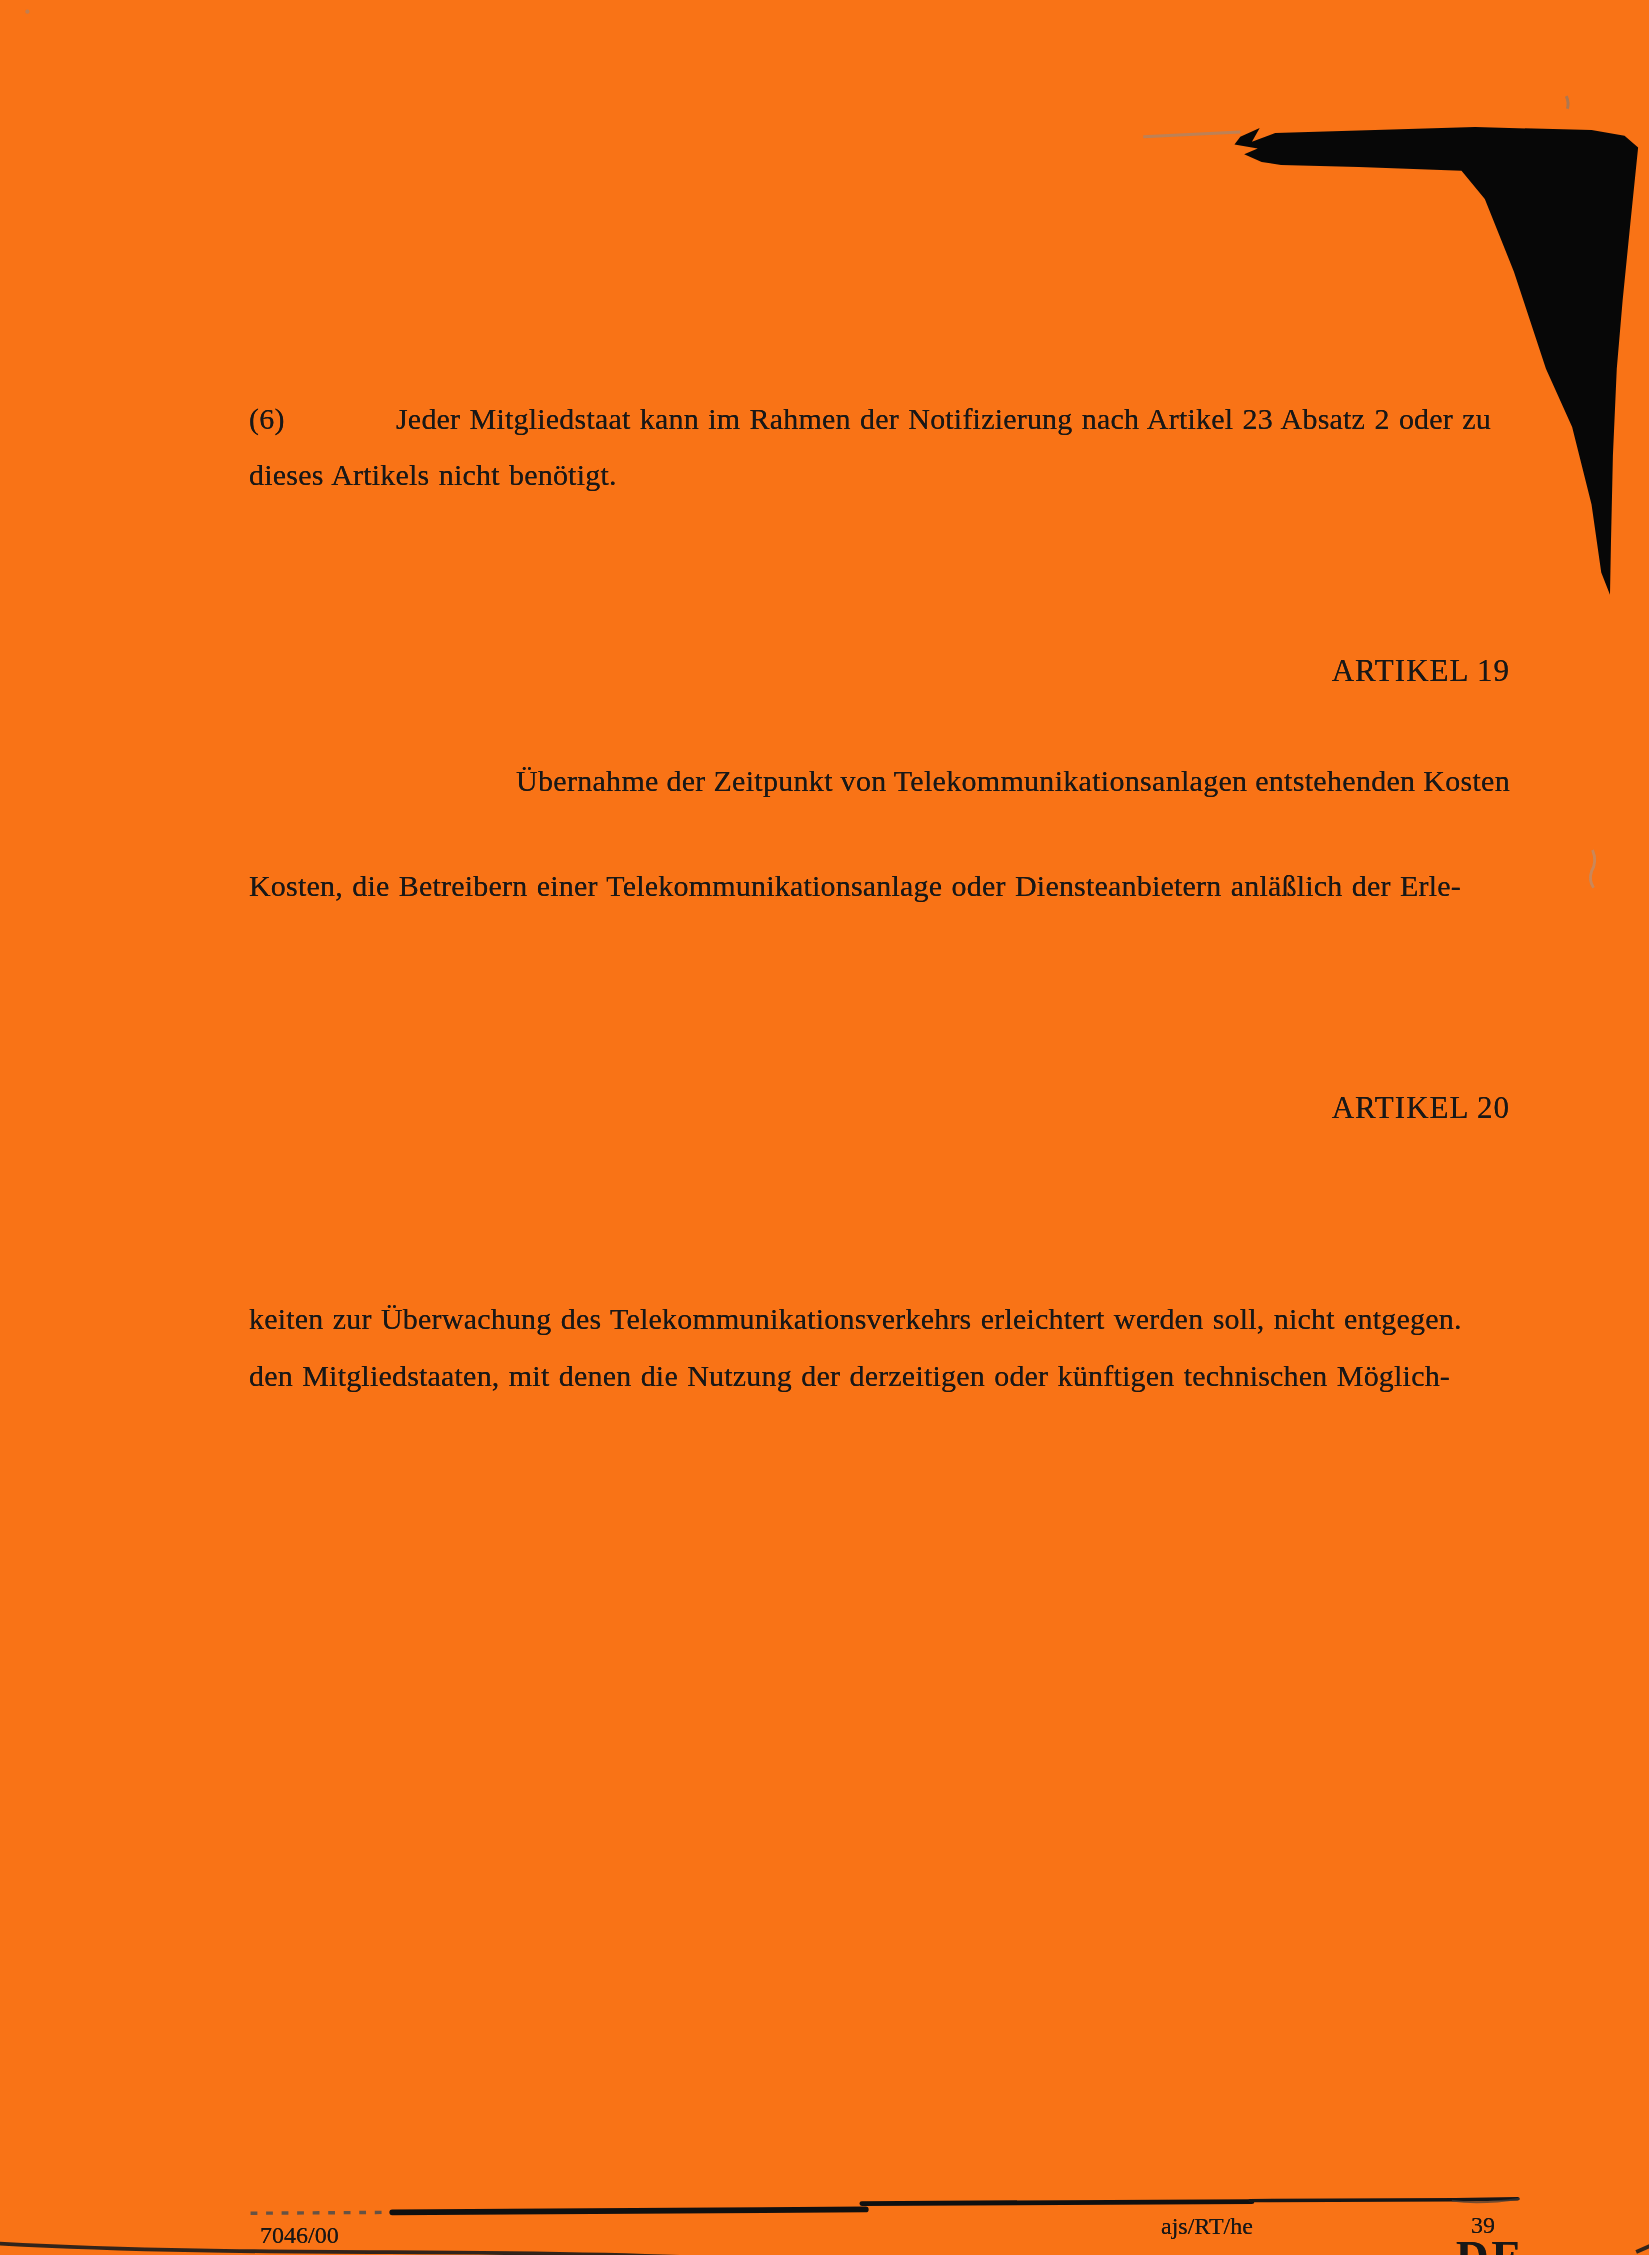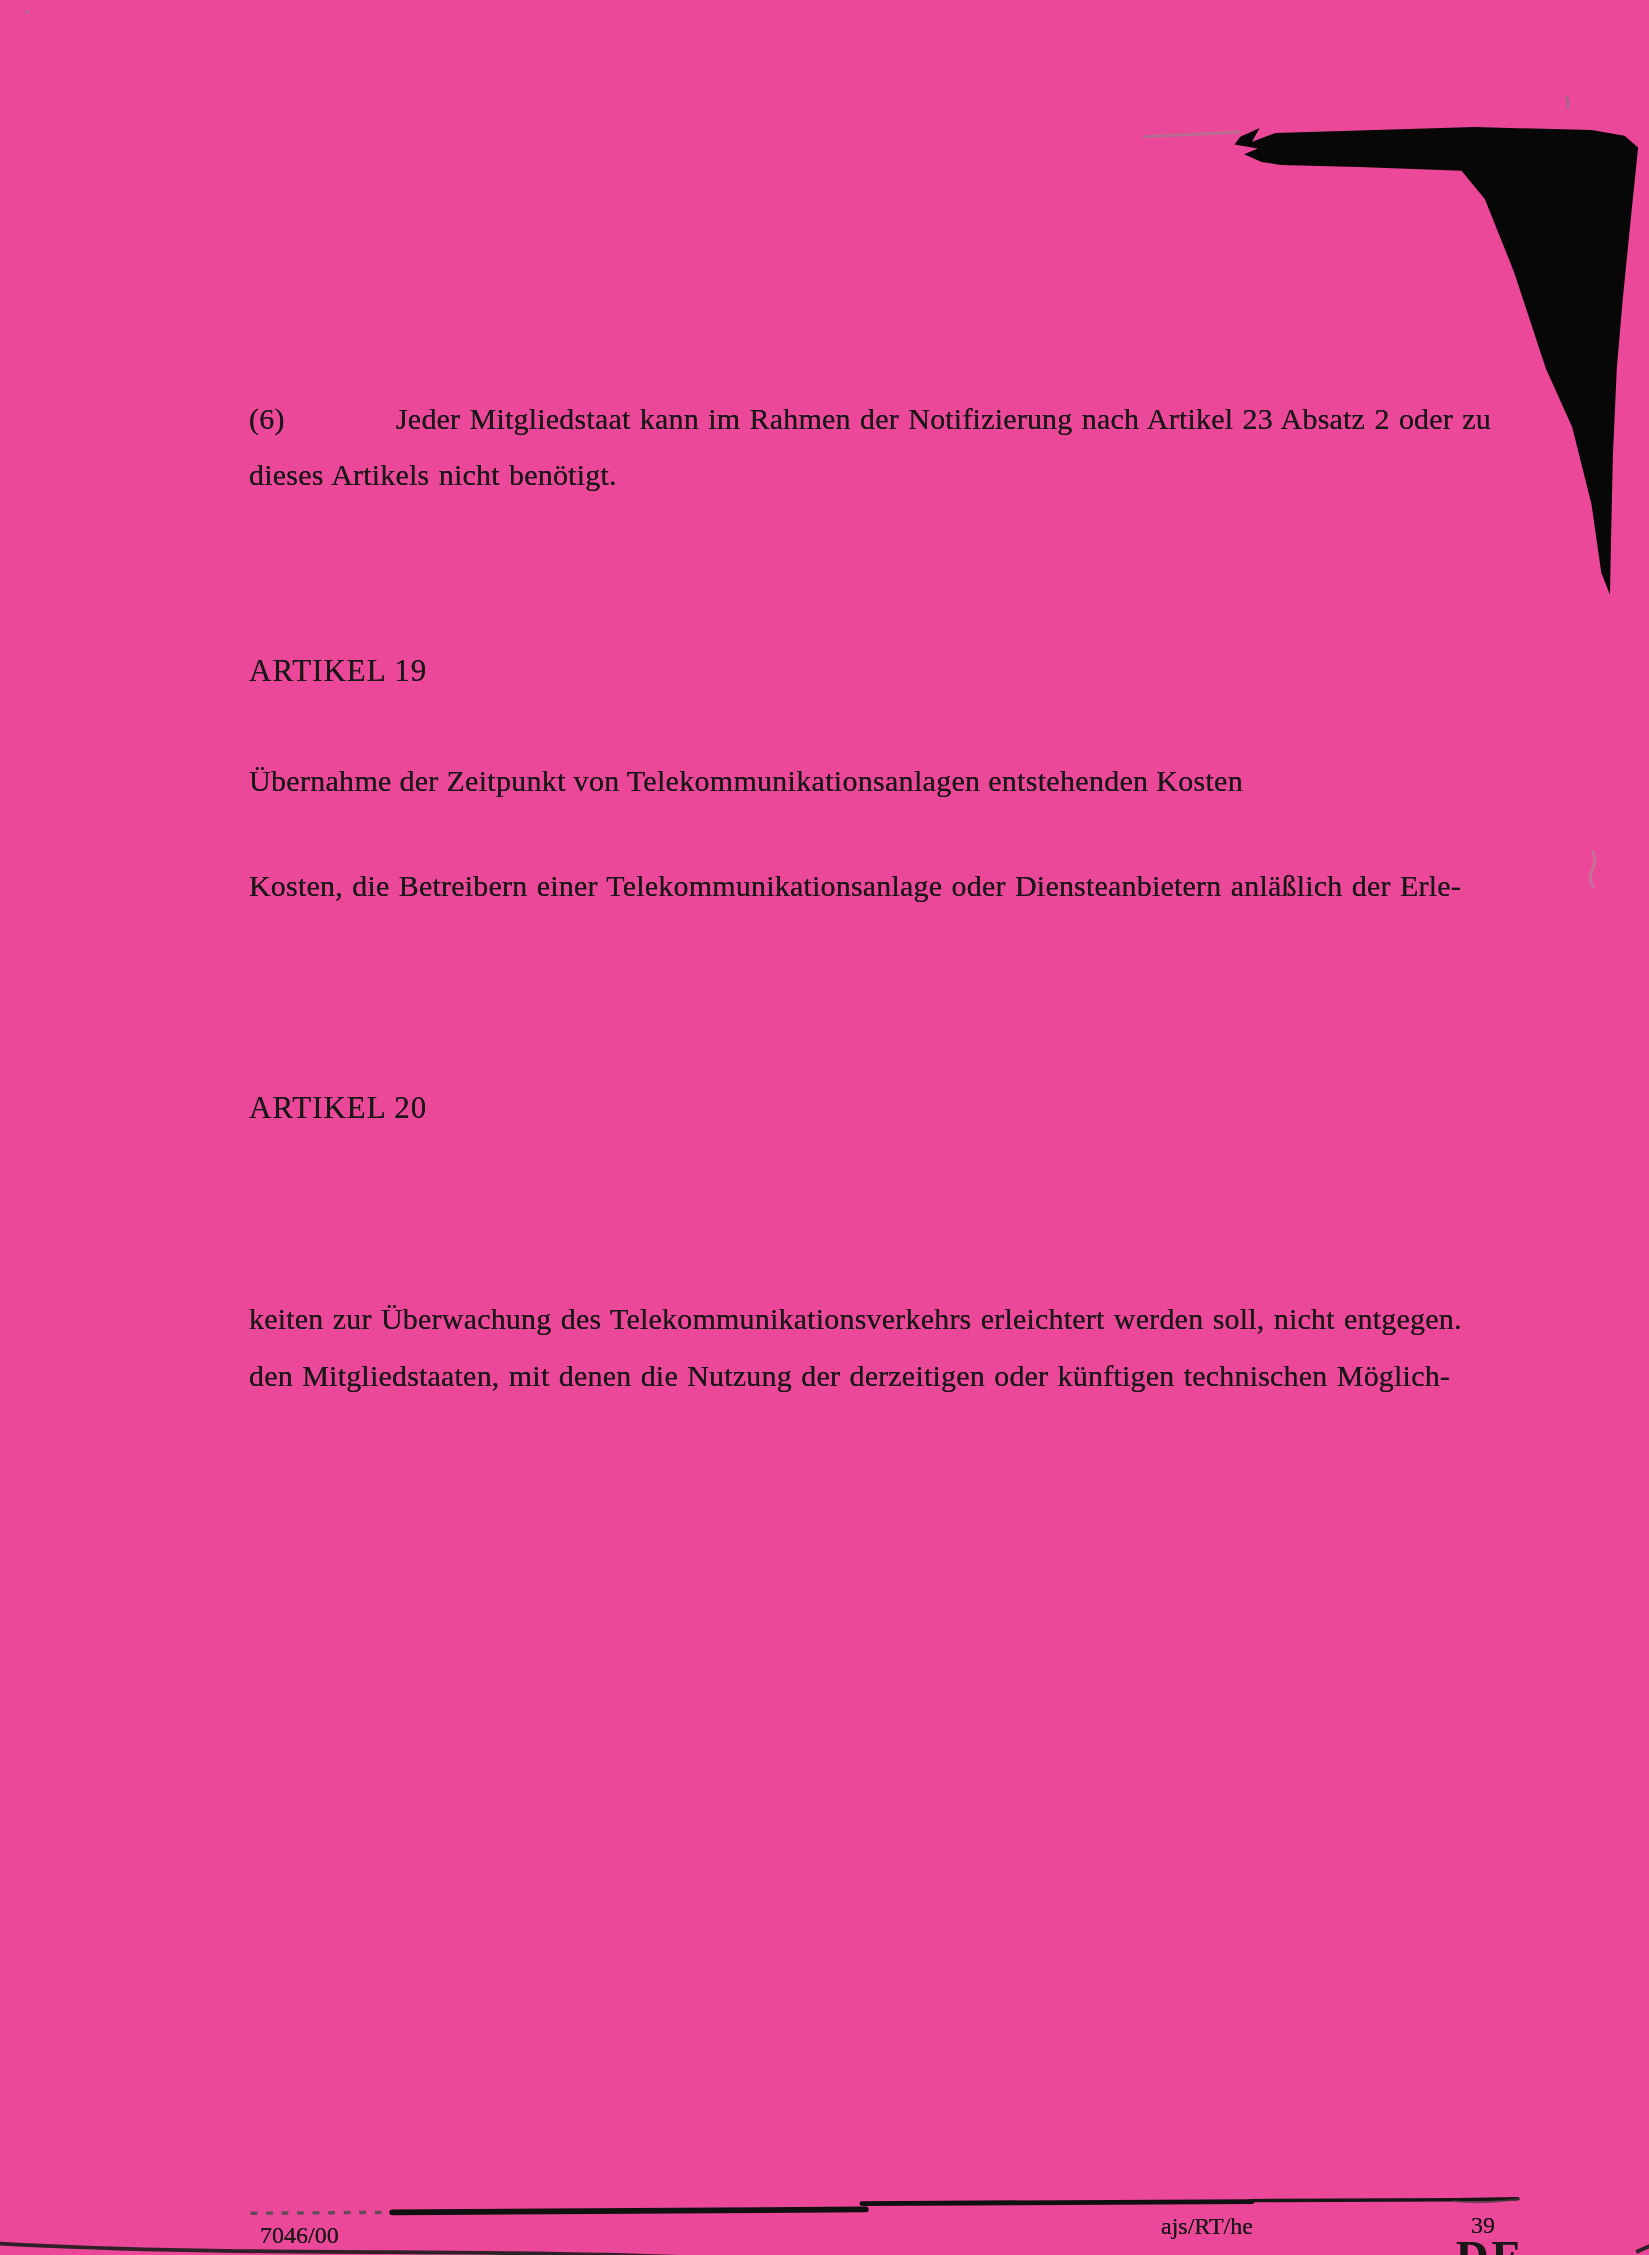--- a/index.html
+++ b/index.html
@@ -1,20 +1,20 @@
 <!DOCTYPE html>
 <html><head>
 <meta charset="utf-8">
 <style>
   html,body{margin:0;padding:0;background:#6b6b6b;}
   .page{
     position:relative;
     width:1650px;height:2255px;
     margin:0 auto;
-    background:#ec4899;
+    background:#f97316;
     overflow:hidden;
     font-family:"Liberation Serif", serif;
     color:#181818;
   }
   
   .txt{ text-shadow:0 0 0.6px rgba(10,10,10,.85); }
 
   .body-block{position:absolute; left:249px; width:1291px; font-size:30px;}
   .line{white-space:pre; letter-spacing:0.2px; word-spacing:1.6px;}
 
@@ -23,21 +23,21 @@
   .p6-marker{display:inline-block; width:147px;}
 
   .a19-body{top:857px;}
   .a19-body .line{line-height:58px;}
 
   .a20-body{top:1290px;}
   .a20-body .line{line-height:57px;}
 
   .heading{
     position:absolute; left:249px; width:1261px;
-    text-align:left; font-size:31px; line-height:39px;
+    text-align:right; font-size:31px; line-height:39px;
     letter-spacing:1px; white-space:pre;
   }
   .h-a19{top:651px;}
   .sub-a19{top:761px; letter-spacing:0.3px; font-size:30px;}
   .h-a20{top:1088px;}
   .sub-a20{top:1196px; letter-spacing:0.3px; font-size:30px;}
 
   .footer-text{position:absolute; font-size:24px; line-height:35px; white-space:pre;}
   .f-docnum{left:260px; top:2218px;}
   .f-ref{left:1161px; top:2209px;}

